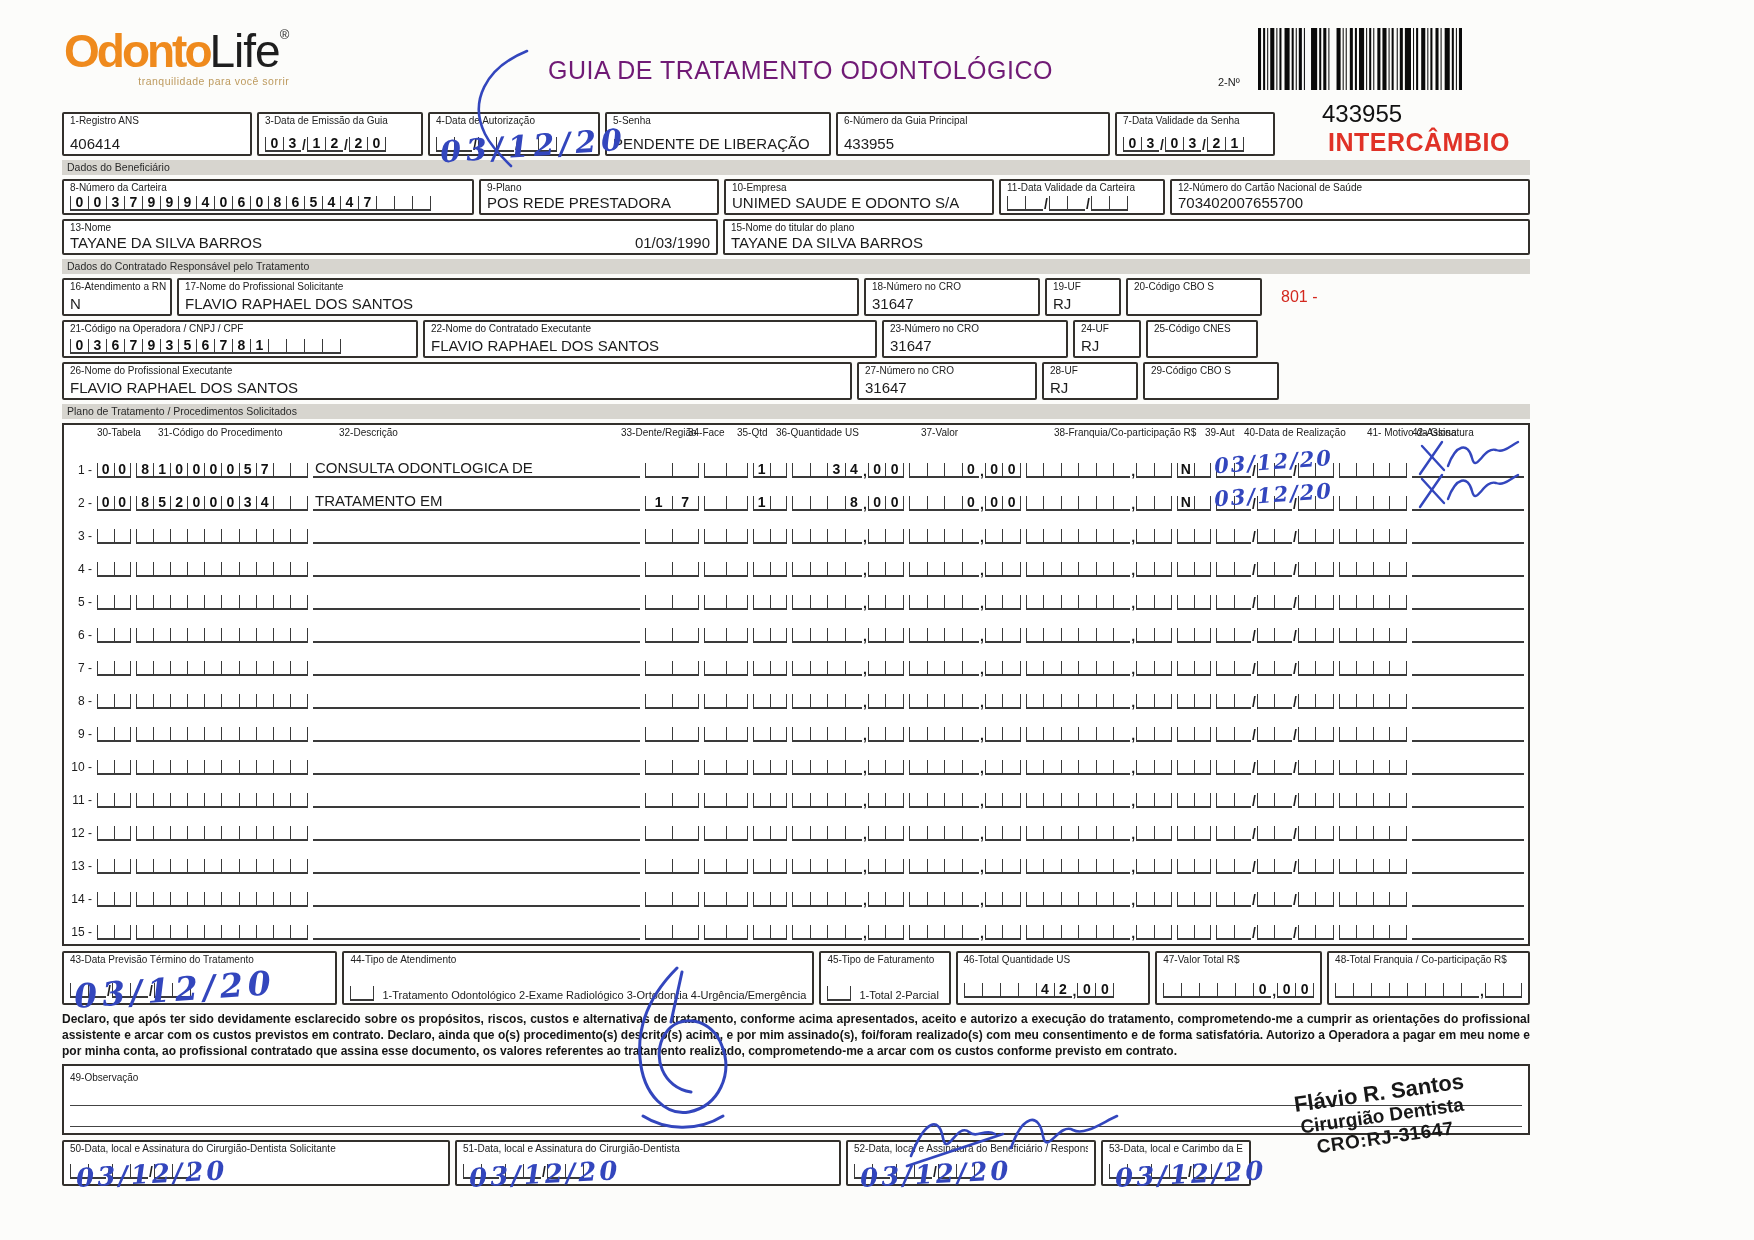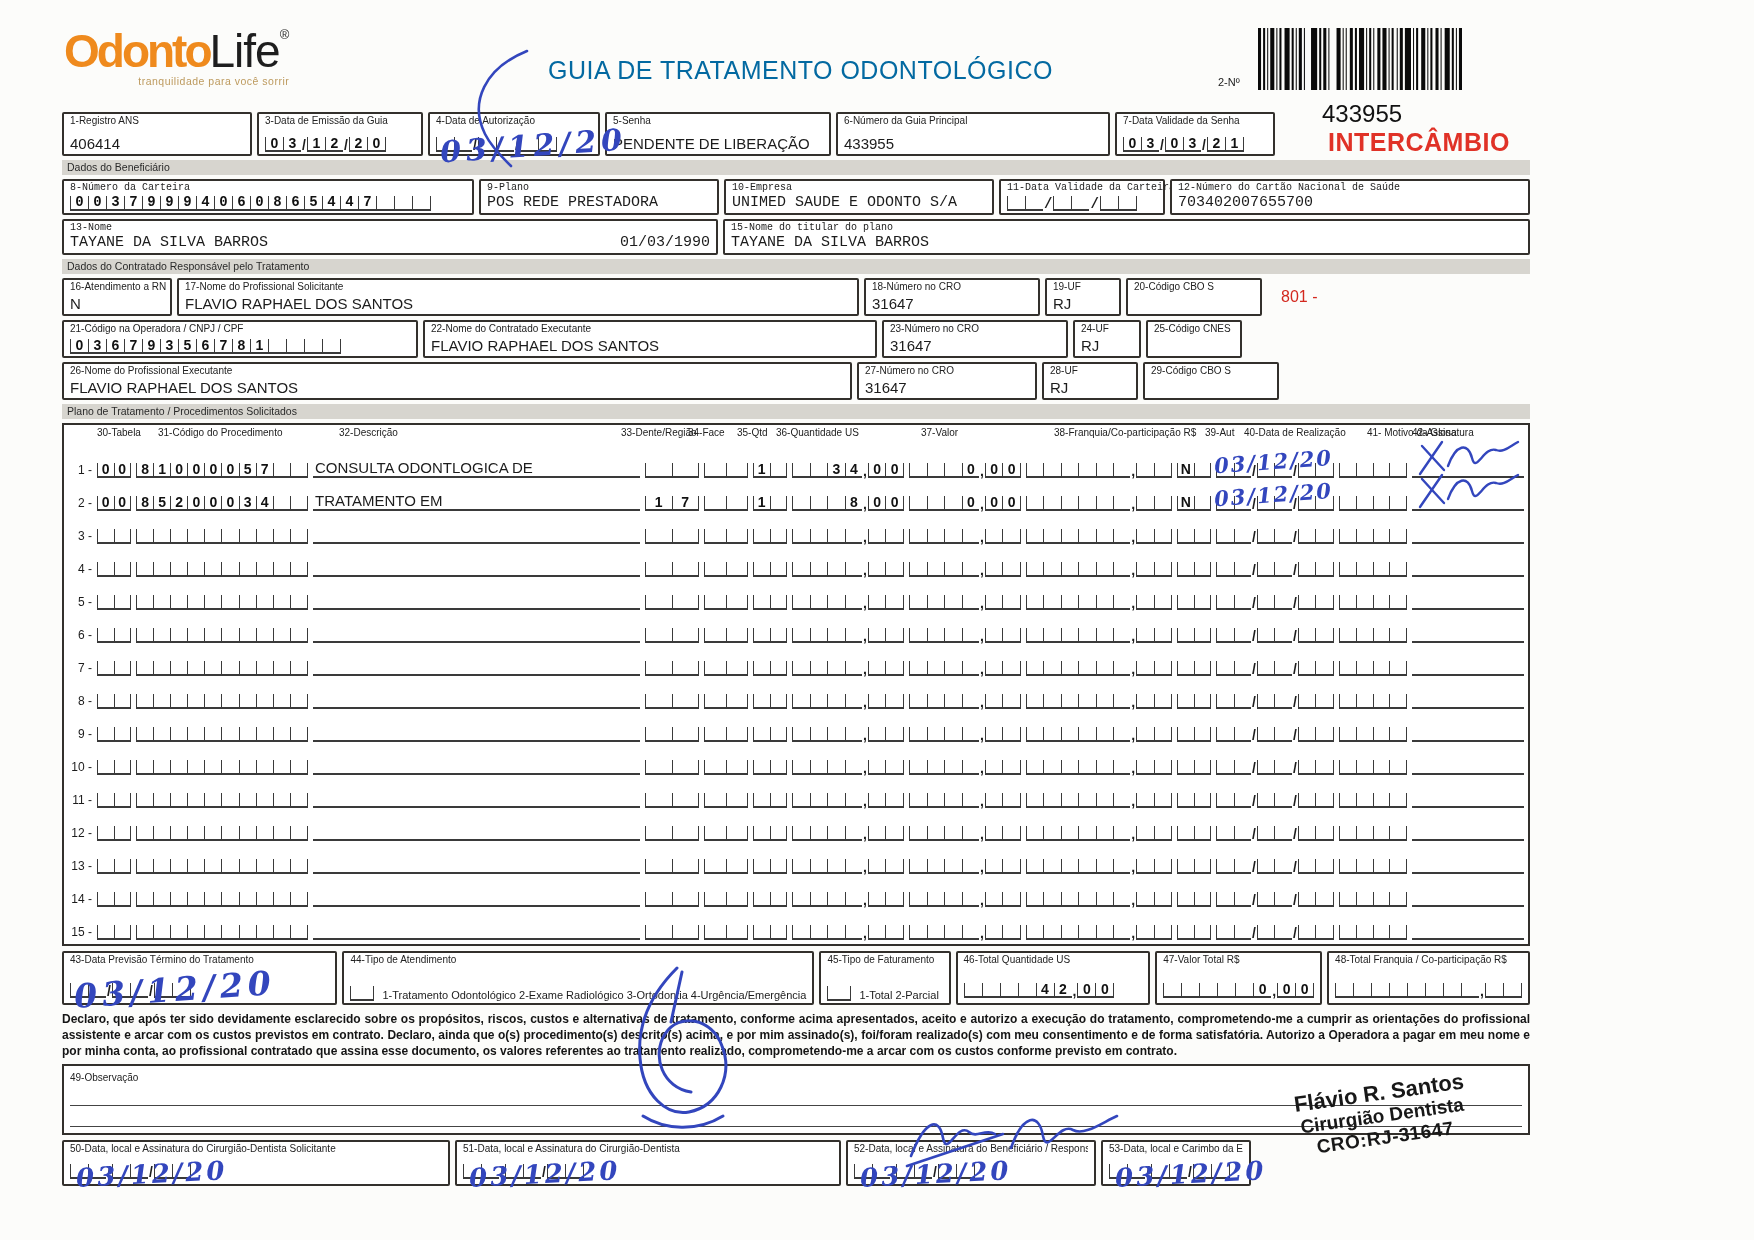--- a/index.html
+++ b/index.html
@@ -7,34 +7,34 @@
         font-family:"Liberation Sans", sans-serif;color:#1c1c1c;}
   .content{position:absolute;left:62px;top:26px;width:1468px;}
 
   
   .hdr{position:relative;height:86px;}
   .logo{position:absolute;left:2px;top:2px;line-height:1;}
   .logo-main{font-size:46px;font-weight:bold;color:#ef8a1d;letter-spacing:-3px;text-align:right;}
   .logo-life{font-size:46px;color:#1e1e1e;letter-spacing:-1px;}
   .logo-reg{font-size:13px;vertical-align:28px;color:#1e1e1e;}
   .logo-tag{display:block;text-align:right;font-size:10.5px;color:#bd9a5e;margin-top:2px;letter-spacing:.5px;}
-  .title{position:absolute;left:486px;top:30px;font-size:25px;color:#0369a1;white-space:nowrap;letter-spacing:.5px;text-align:center;}
+  .title{position:absolute;left:486px;top:30px;font-size:25px;color:#701a75;white-space:nowrap;letter-spacing:.5px;text-align:center;}
   .bc-area{position:absolute;right:68px;top:2px;width:204px;z-index:3;}
   .bc-label{position:absolute;left:-40px;top:48px;font-size:11px;}
   .barcode{display:block;width:204px;height:62px;}
   .bc-num{margin:10px 0 0 64px;font-size:24px;color:#111;}
   .bc-int{margin:0 0 2px 70px;font-size:25px;font-weight:bold;color:#e03227;letter-spacing:.5px;}
 
   
   .frow{display:flex;gap:5px;margin-bottom:4px;}
   .fb{border:2px solid #33302c;border-radius:2px;background:#fff;padding:1px 6px 2px;
       display:flex;flex-direction:column;justify-content:space-between;box-sizing:border-box;}
   .fl{font-size:10px;color:#222;white-space:nowrap;}
   .fv{font-size:15px;line-height:1.15;white-space:nowrap;}
-  .h44{min-height:44px;} .h36{min-height:36px;font-family:Liberation Mono, monospace;} .h38{min-height:38px;} .h52{min-height:54px;} .h46{min-height:46px;}
+  .h44{min-height:44px;} .h36{min-height:36px;} .h38{min-height:38px;} .h52{min-height:54px;} .h46{min-height:46px;}
   .split{display:flex;justify-content:space-between;}
   .secbar{background:#d7d5cf;font-size:10.5px;color:#2a2a2a;padding:1px 5px 2px;margin:2px 0 4px;}
 
   
   .comb{display:inline-flex;align-items:flex-end;height:16px;}
   .cc{width:17px;height:13px;border-left:1.5px solid #3a3a3a;border-bottom:2px solid #3a3a3a;
       display:inline-flex;align-items:flex-end;justify-content:center;
       font-size:14px;font-weight:bold;line-height:1;color:#111;}
   .cc.end{border-right:1.5px solid #3a3a3a;}
   .cs{font-size:14px;font-weight:bold;padding:0 1px;line-height:1;}
@@ -323,21 +323,21 @@
       <span class="fv">FLAVIO RAPHAEL DOS SANTOS</span>
     </div>
     <div class="fb h38" style="width:186px">
       <span class="fl">23-Número no CRO</span>
       <span class="fv">31647</span>
     </div>
     <div class="fb h38" style="width:68px">
       <span class="fl">24-UF</span>
       <span class="fv">RJ</span>
     </div>
-    <div class="fb h38" style="width:96px">
+    <div class="fb h38" style="width:112px">
       <span class="fl">25-Código CNES</span>
       <span class="fv"></span>
     </div>
   </div>
 
   <div class="frow">
     <div class="fb h38" style="width:790px">
       <span class="fl">26-Nome do Profissional Executante</span>
       <span class="fv">FLAVIO RAPHAEL DOS SANTOS</span>
     </div>

